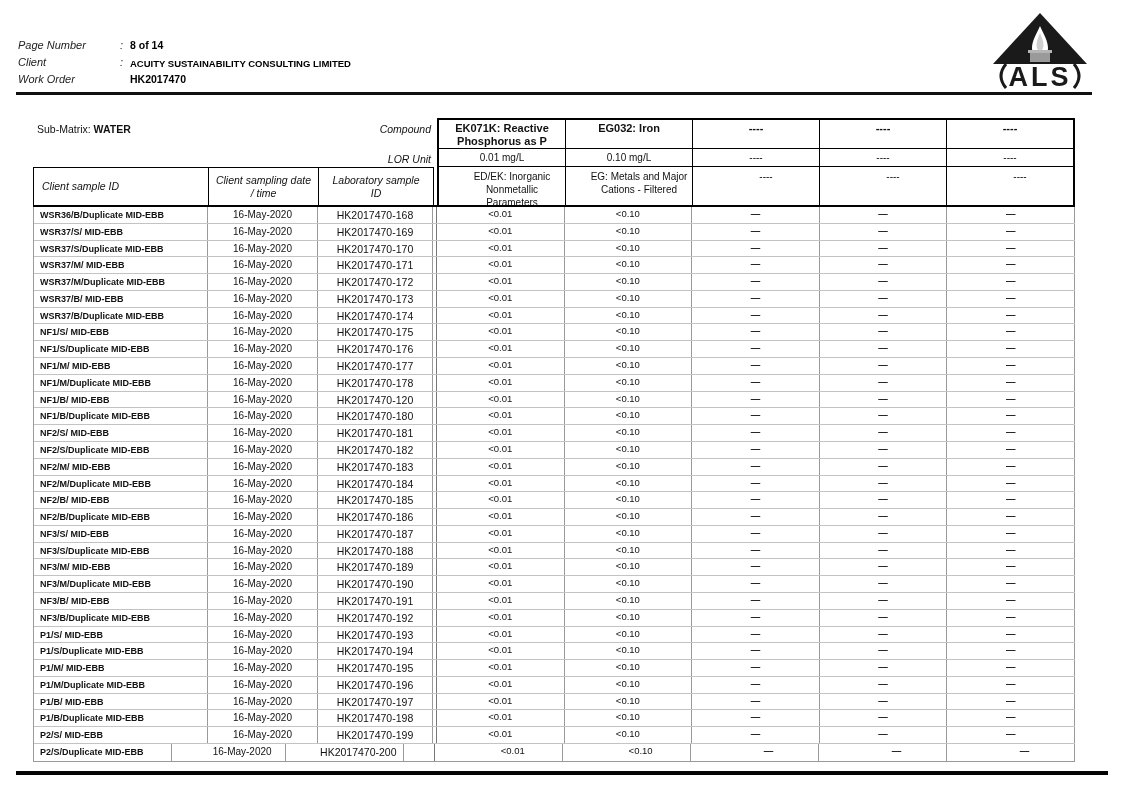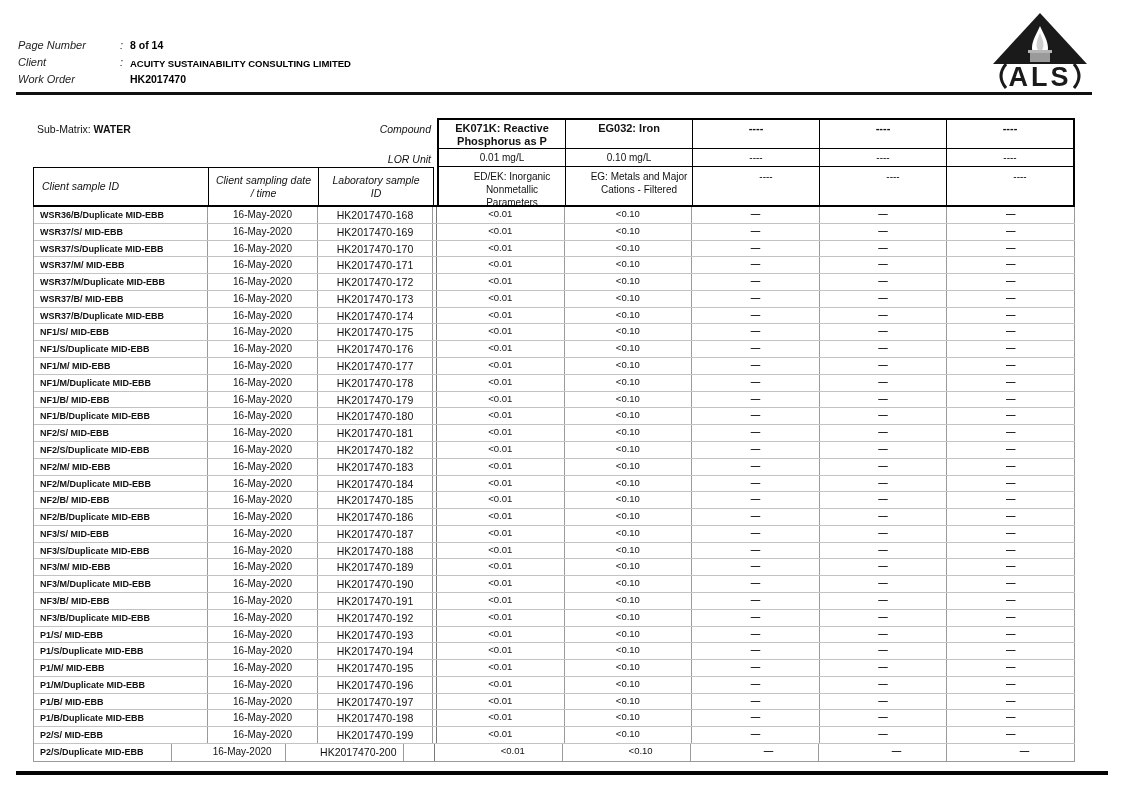--- a/index.html
+++ b/index.html
@@ -272,21 +272,21 @@
     <div class="dc dc-val">&lt;0.01</div>
     <div class="dc dc-val">&lt;0.10</div>
     <div class="dc dc-val dash">—</div>
     <div class="dc dc-val dash">—</div>
     <div class="dc dc-val dash">—</div>
   </div>
 
   <div class="drow">
     <div class="dc dc-id">NF1/B/ MID-EBB</div>
     <div class="dc dc-date">16-May-2020</div>
-    <div class="dc dc-lab">HK2017470-179</div>
+    <div class="dc dc-lab">HK2017470-120</div>
     <div class="dc dc-gap"></div>
     <div class="dc dc-val">&lt;0.01</div>
     <div class="dc dc-val">&lt;0.10</div>
     <div class="dc dc-val dash">—</div>
     <div class="dc dc-val dash">—</div>
     <div class="dc dc-val dash">—</div>
   </div>
 
   <div class="drow">
     <div class="dc dc-id">NF1/B/Duplicate MID-EBB</div>

